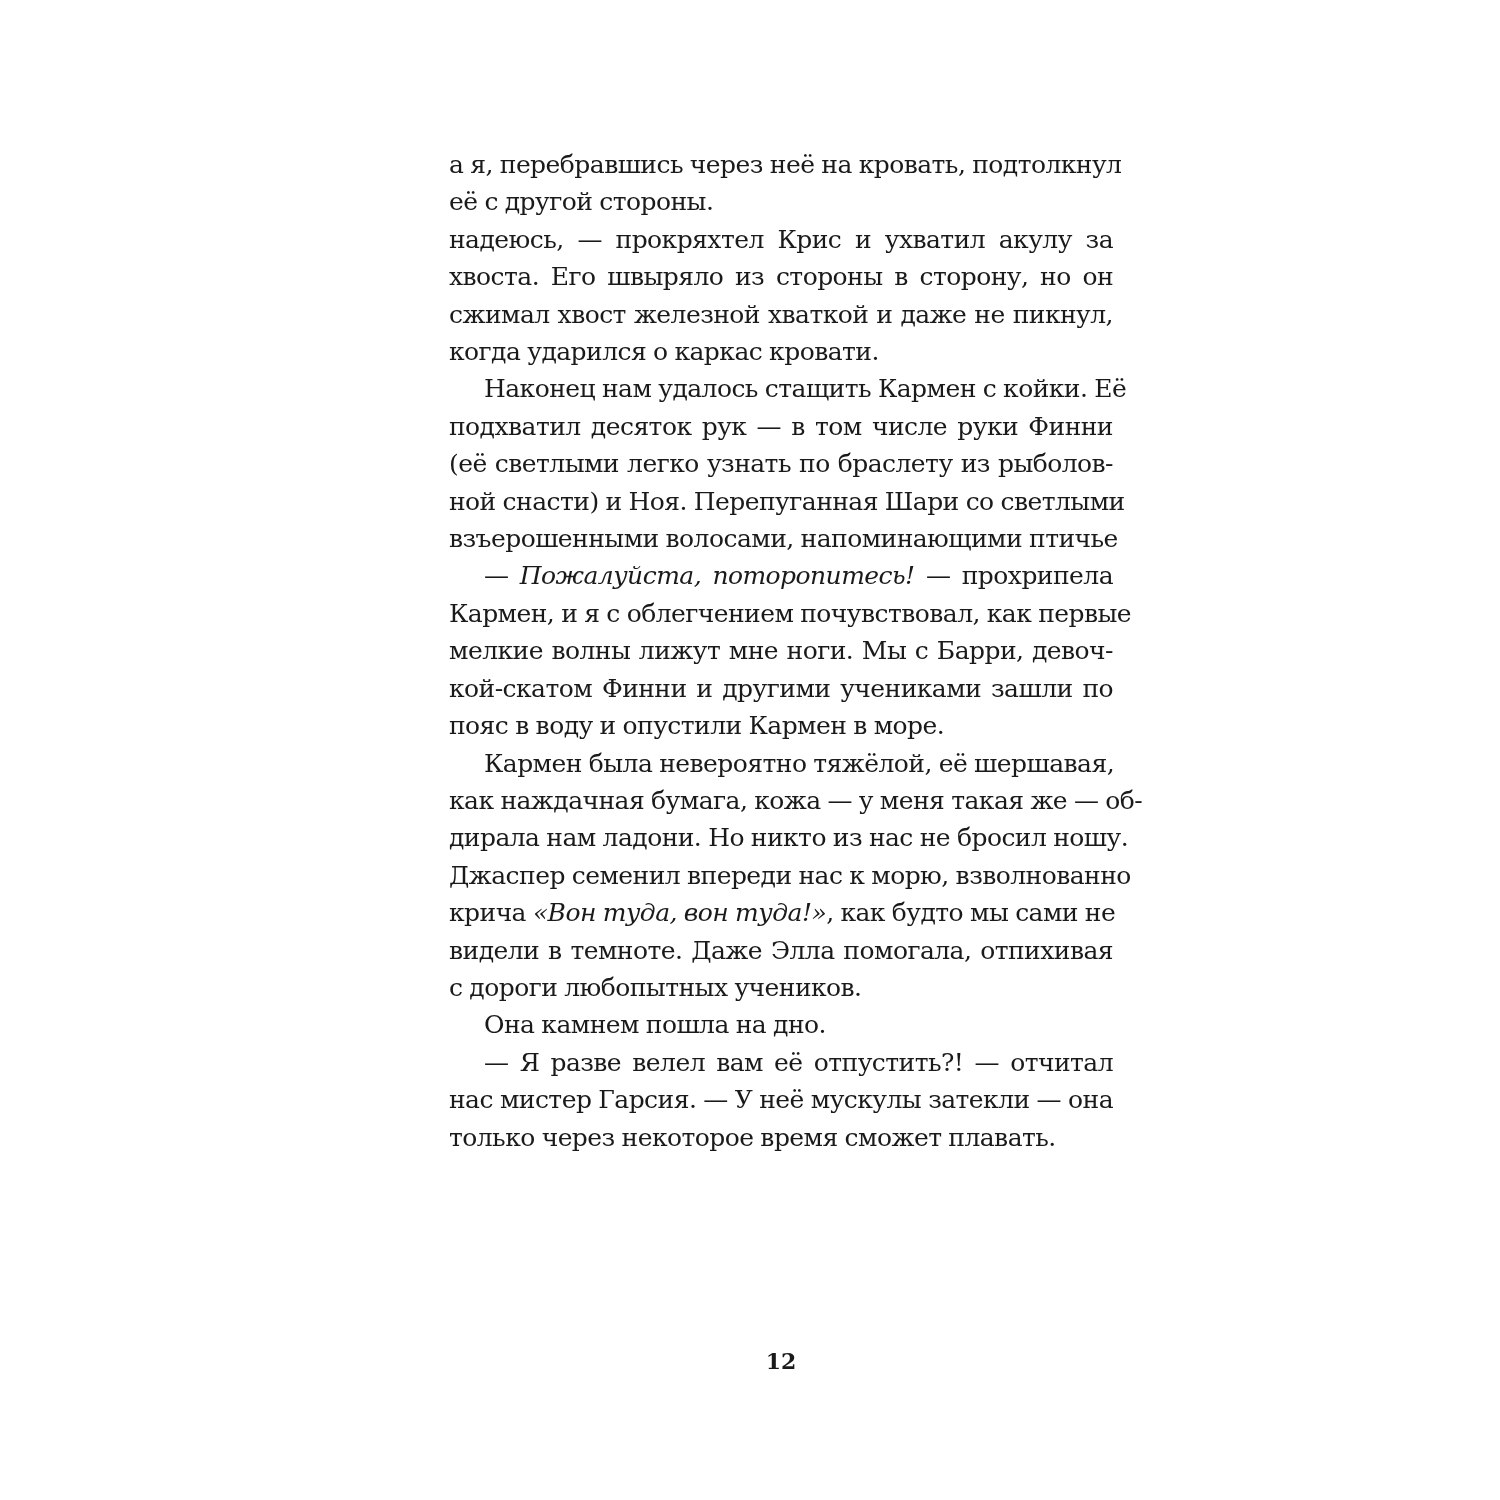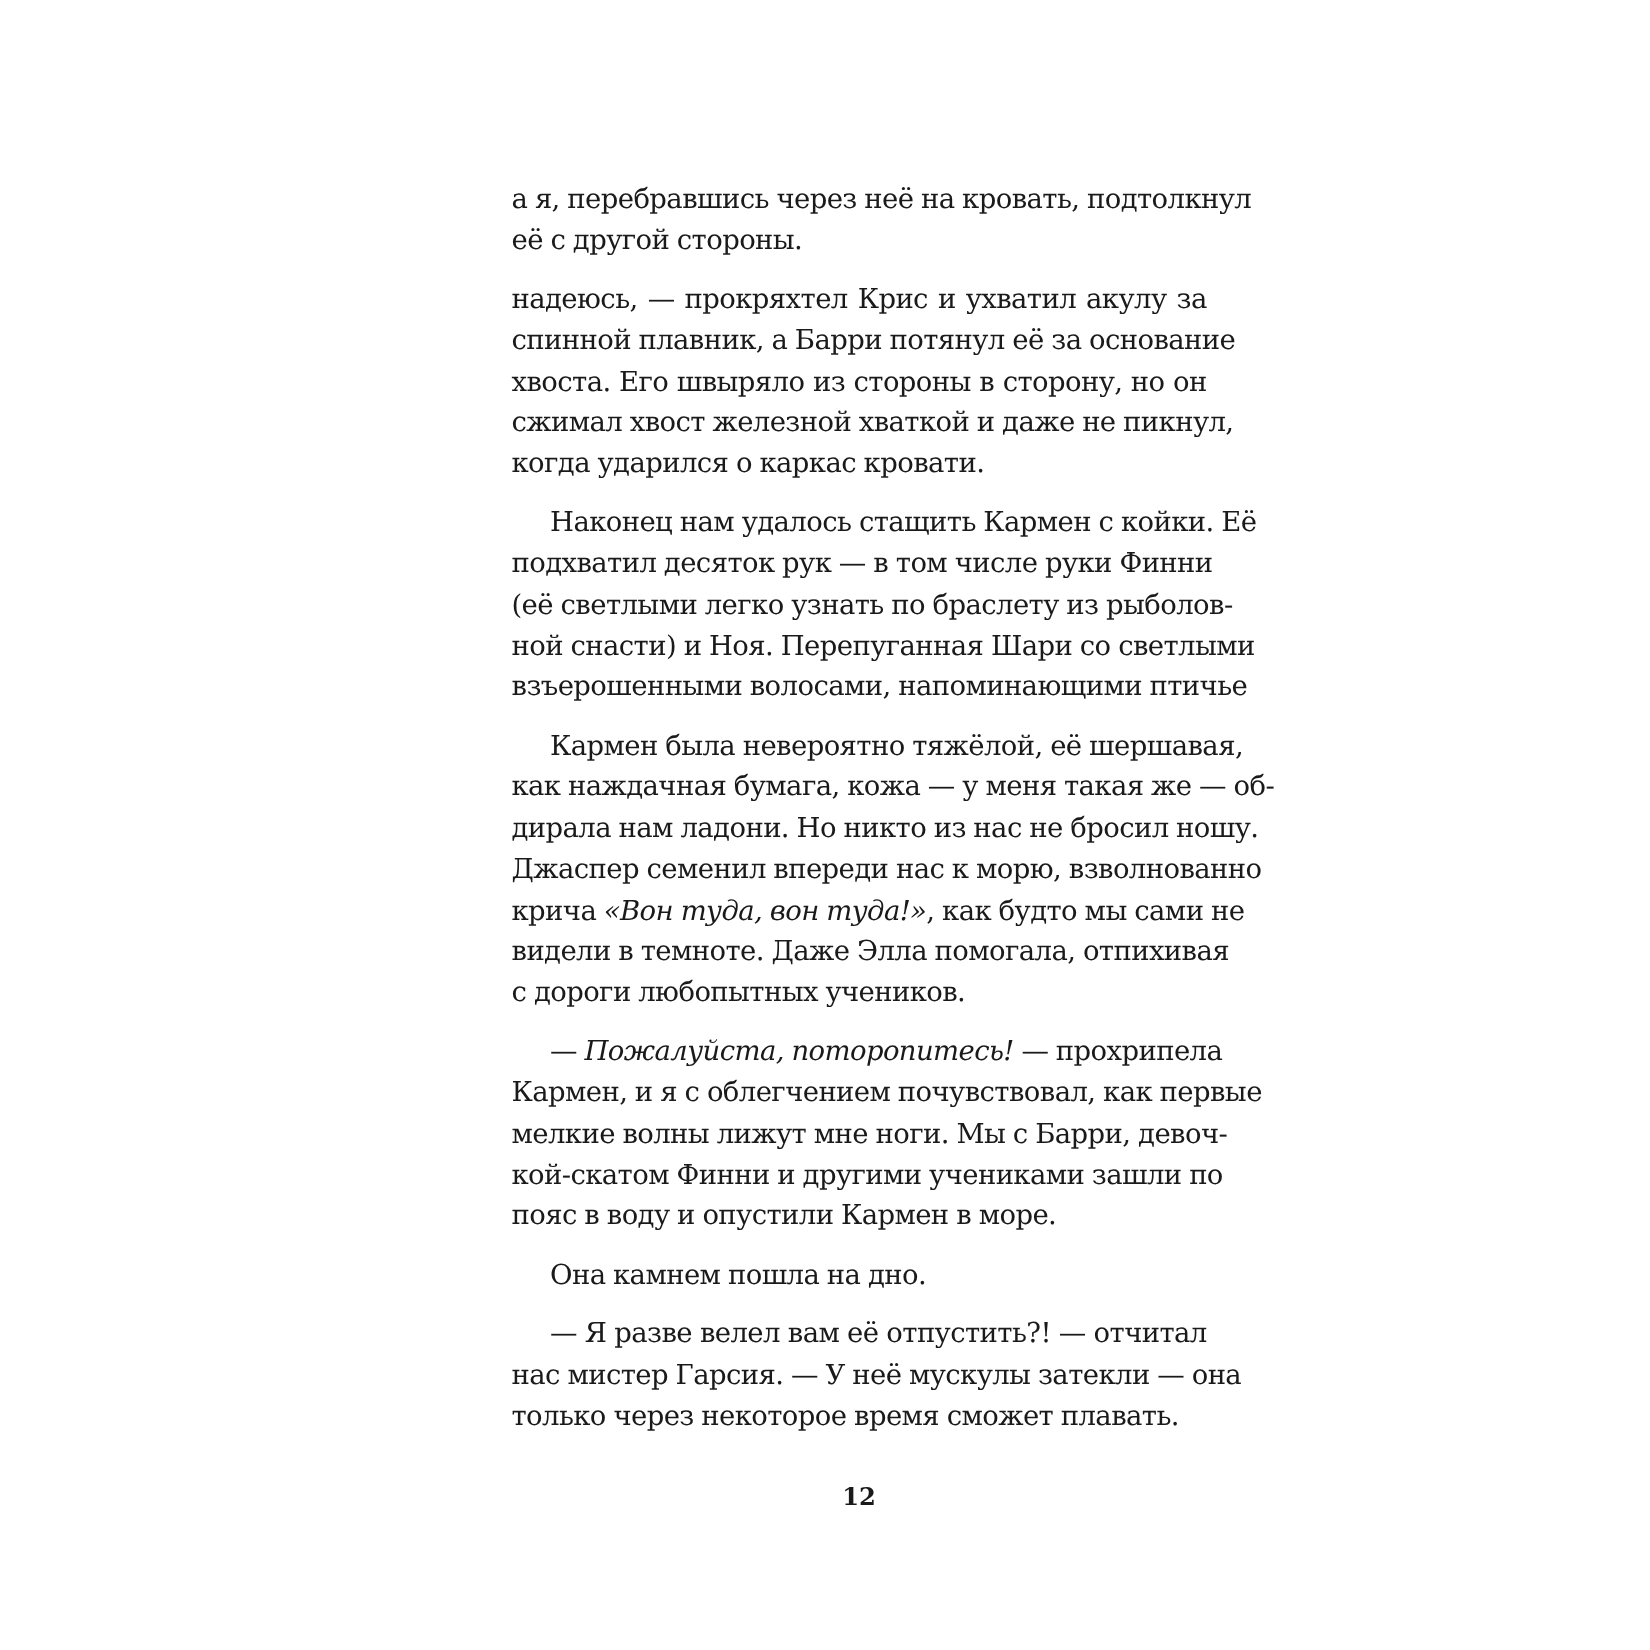--- a/index.html
+++ b/index.html
@@ -19,21 +19,21 @@
     top: 146px;
     width: 664px;
     font-family: "DejaVu Serif", "Liberation Serif", serif;
     font-size: 25px;
     line-height: 37.4px;
     color: #1a1a1a;
     letter-spacing: -0.55px;
     word-spacing: -0.5px;
   }
   .para {
-    margin: 16px;
+    margin: 0;
     text-align: justify;
     text-align-last: left;
     hyphens: manual;
   }
   .line {
     display: block;
     text-align: justify;
     text-align-last: justify;
     white-space: nowrap;
   }
@@ -65,50 +65,49 @@
 
 <div class="page">
 
   <div class="para">
     <span class="line">а я, перебравшись через неё на кровать, подтолкнул</span>
     <span class="line last">её с другой стороны.</span>
   </div>
 
   <div class="para">
     <span class="line">надеюсь, — прокряхтел Крис и ухватил акулу за</span>
-    <span class="line">спинной плавник, а Барри потянул её за основание</span>
     <span class="line">хвоста. Его швыряло из стороны в сторону, но он</span>
     <span class="line">сжимал хвост железной хваткой и даже не пикнул,</span>
     <span class="line last">когда ударился о каркас кровати.</span>
   </div>
 
   <div class="para">
     <span class="line first-indent">Наконец нам удалось стащить Кармен с койки. Её</span>
     <span class="line">подхватил десяток рук — в том числе руки Финни</span>
     <span class="line">(её светлыми легко узнать по браслету из рыболов-</span>
     <span class="line">ной снасти) и Ноя. Перепуганная Шари со светлыми</span>
     <span class="line">взъерошенными волосами, напоминающими птичье</span>
   </div>
 
   <div class="para">
+    <span class="line first-indent"><span>— </span><span class="it">Пожалуйста, поторопитесь!</span><span> — прохрипела</span></span>
+    <span class="line">Кармен, и я с облегчением почувствовал, как первые</span>
+    <span class="line">мелкие волны лижут мне ноги. Мы с Барри, девоч-</span>
+    <span class="line">кой-скатом Финни и другими учениками зашли по</span>
+    <span class="line last">пояс в воду и опустили Кармен в море.</span>
+  </div>
+
+  <div class="para">
     <span class="line first-indent">Кармен была невероятно тяжёлой, её шершавая,</span>
     <span class="line">как наждачная бумага, кожа — у меня такая же — об-</span>
     <span class="line">дирала нам ладони. Но никто из нас не бросил ношу.</span>
     <span class="line">Джаспер семенил впереди нас к морю, взволнованно</span>
     <span class="line"><span>крича </span><span class="it">«Вон туда, вон туда!»</span><span>, как будто мы сами не</span></span>
     <span class="line">видели в темноте. Даже Элла помогала, отпихивая</span>
     <span class="line last">с дороги любопытных учеников.</span>
-  </div>
-
-  <div class="para">
-    <span class="line first-indent"><span>— </span><span class="it">Пожалуйста, поторопитесь!</span><span> — прохрипела</span></span>
-    <span class="line">Кармен, и я с облегчением почувствовал, как первые</span>
-    <span class="line">мелкие волны лижут мне ноги. Мы с Барри, девоч-</span>
-    <span class="line">кой-скатом Финни и другими учениками зашли по</span>
-    <span class="line last">пояс в воду и опустили Кармен в море.</span>
   </div>
 
   <div class="para">
     <span class="line first-indent last">Она камнем пошла на дно.</span>
   </div>
 
   <div class="para">
     <span class="line first-indent">— Я разве велел вам её отпустить?! — отчитал</span>
     <span class="line">нас мистер Гарсия. — У неё мускулы затекли — она</span>
     <span class="line last">только через некоторое время сможет плавать.</span>

